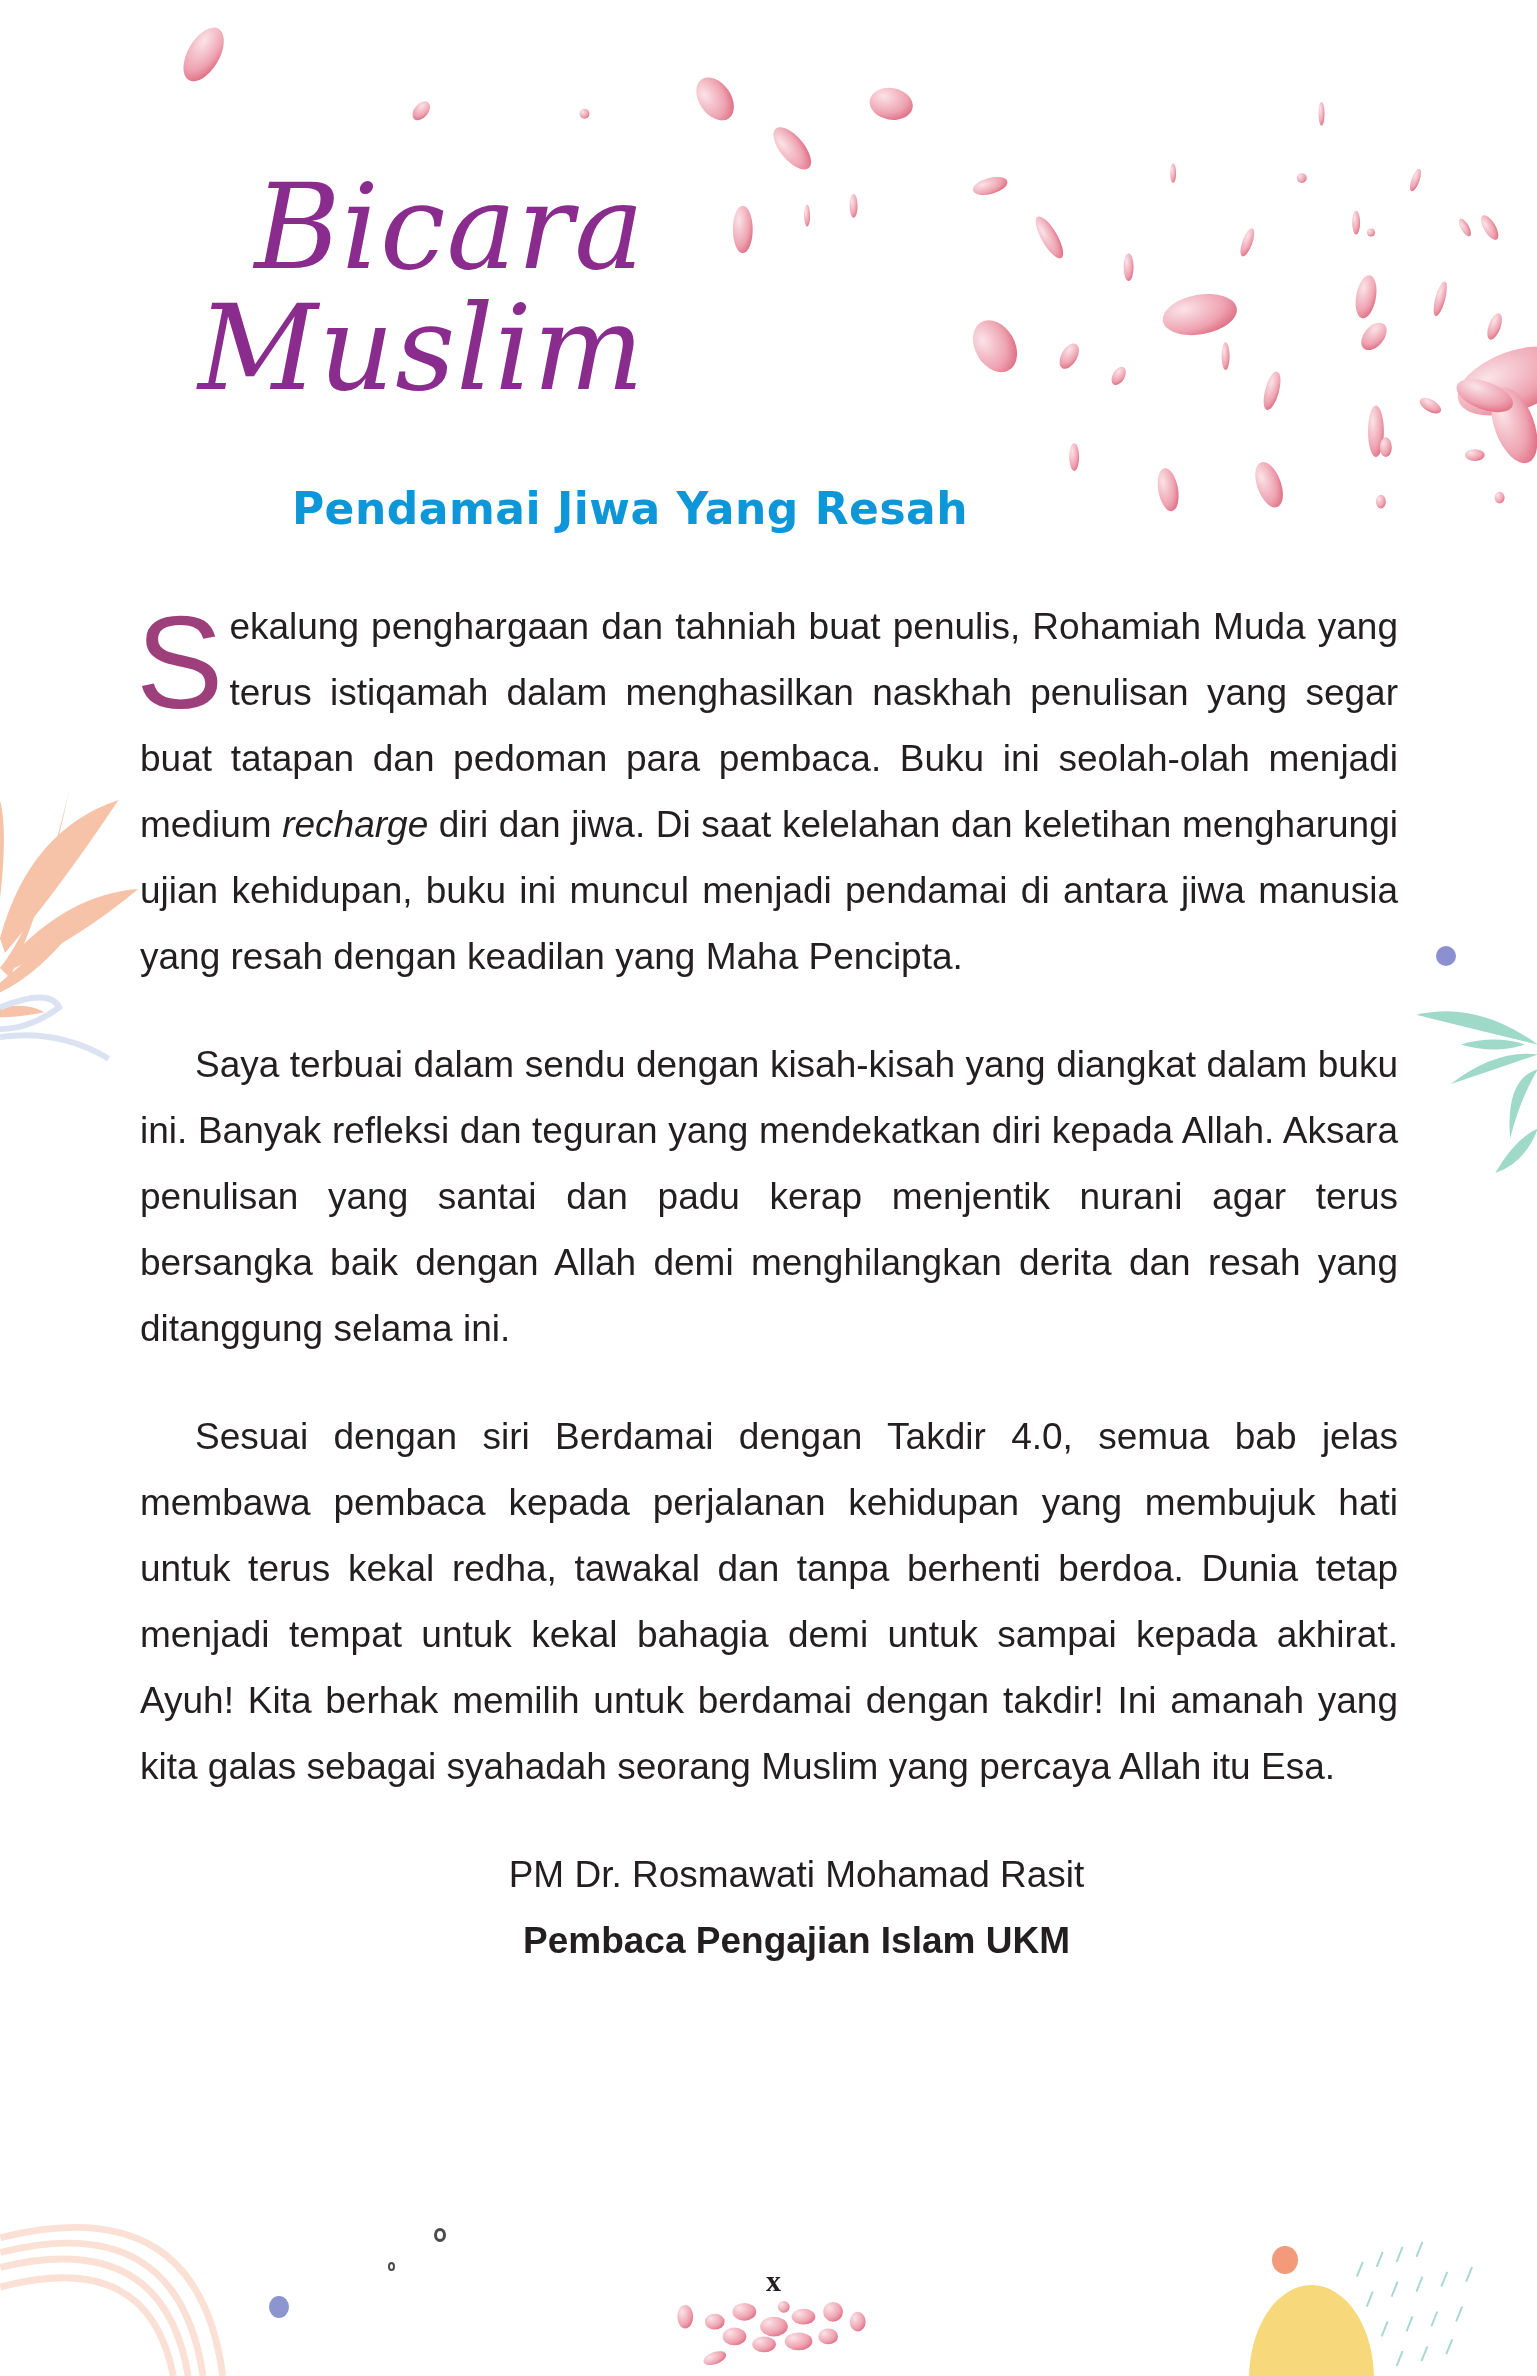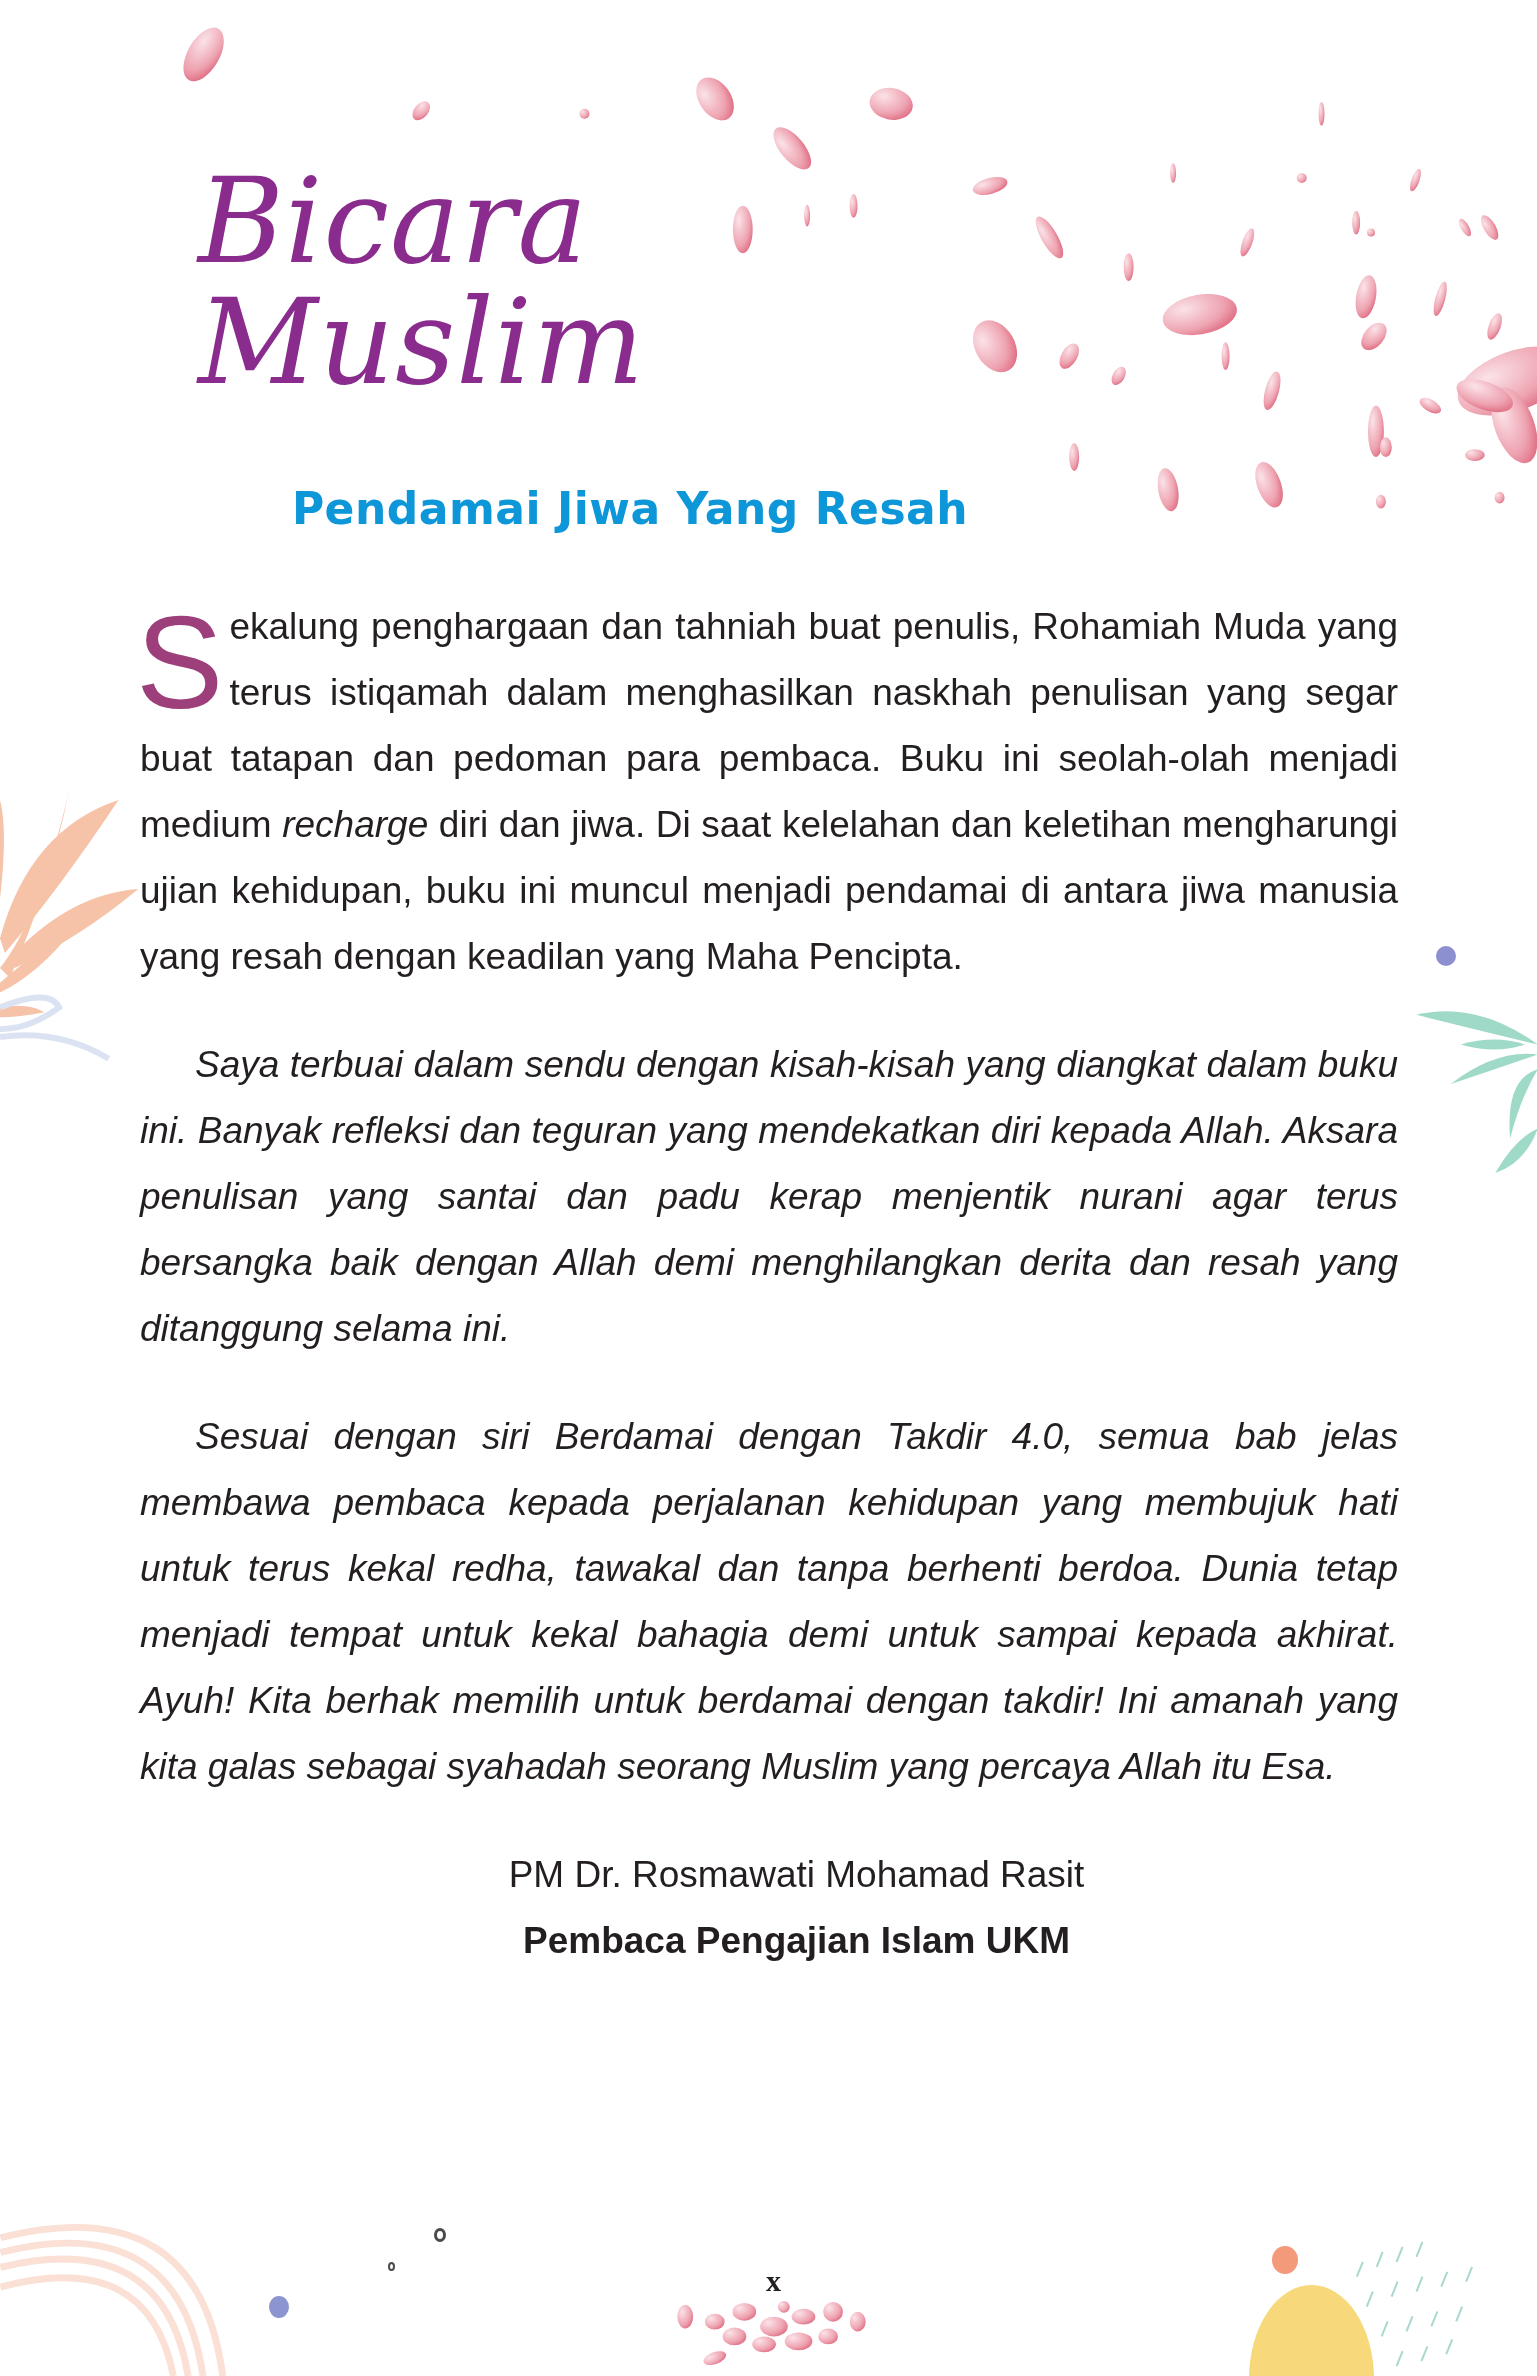--- a/index.html
+++ b/index.html
@@ -2,38 +2,39 @@
 <html><head>
 <meta charset="utf-8">
 <style>
   html, body { margin:0; padding:0; }
   body {
     width:1538px; height:2376px; position:relative; overflow:hidden;
     background:#ffffff; font-family:"Liberation Sans", sans-serif; color:#231f20;
   }
   .deco { position:absolute; pointer-events:none; }
   .title {
-    position:absolute; left:198px; top:161px;
+    position:absolute; left:198px; top:167px;
     font-family:"DejaVu Serif", serif; font-style:italic;
     color:#8a2c8e; font-size:117px; line-height:121px; font-weight:normal;
     letter-spacing:1px;
+    text-align:right;
   }
   .title div { white-space:nowrap; }
   .subtitle {
     position:absolute; left:0; width:1260px; top:483px; text-align:center;
     color:#0d96d8; font-weight:bold; font-size:44px;
     font-family:"DejaVu Sans", sans-serif; letter-spacing:0.5px;
   }
   .content {
     position:absolute; left:140px; width:1258px; top:594px;
     font-family:"Liberation Sans", sans-serif; font-size:37px; line-height:66px;
     color:#231f20;
   }
   .para { text-align:justify; margin:0 0 42px 0; }
-  .para.indent { text-indent:55px;font-style:italic; }
+  .para.indent { text-indent:55px; }
   .dropcap {
     float:left; font-size:131px; line-height:109px; color:#9c3f7a;
     margin:14px 6px 0 -4px; font-family:"Liberation Sans", sans-serif;
   }
   .sig { padding-left:55px; margin-top:0;text-align:center; }
   .sig div { line-height:66px; }
   .sig .b { font-weight:bold; }
   .pagenum {
     position:absolute; top:2264px; left:0; width:1547px; text-align:center;
     font-family:"Liberation Serif", serif; font-weight:bold; font-size:30px; color:#231f20;

